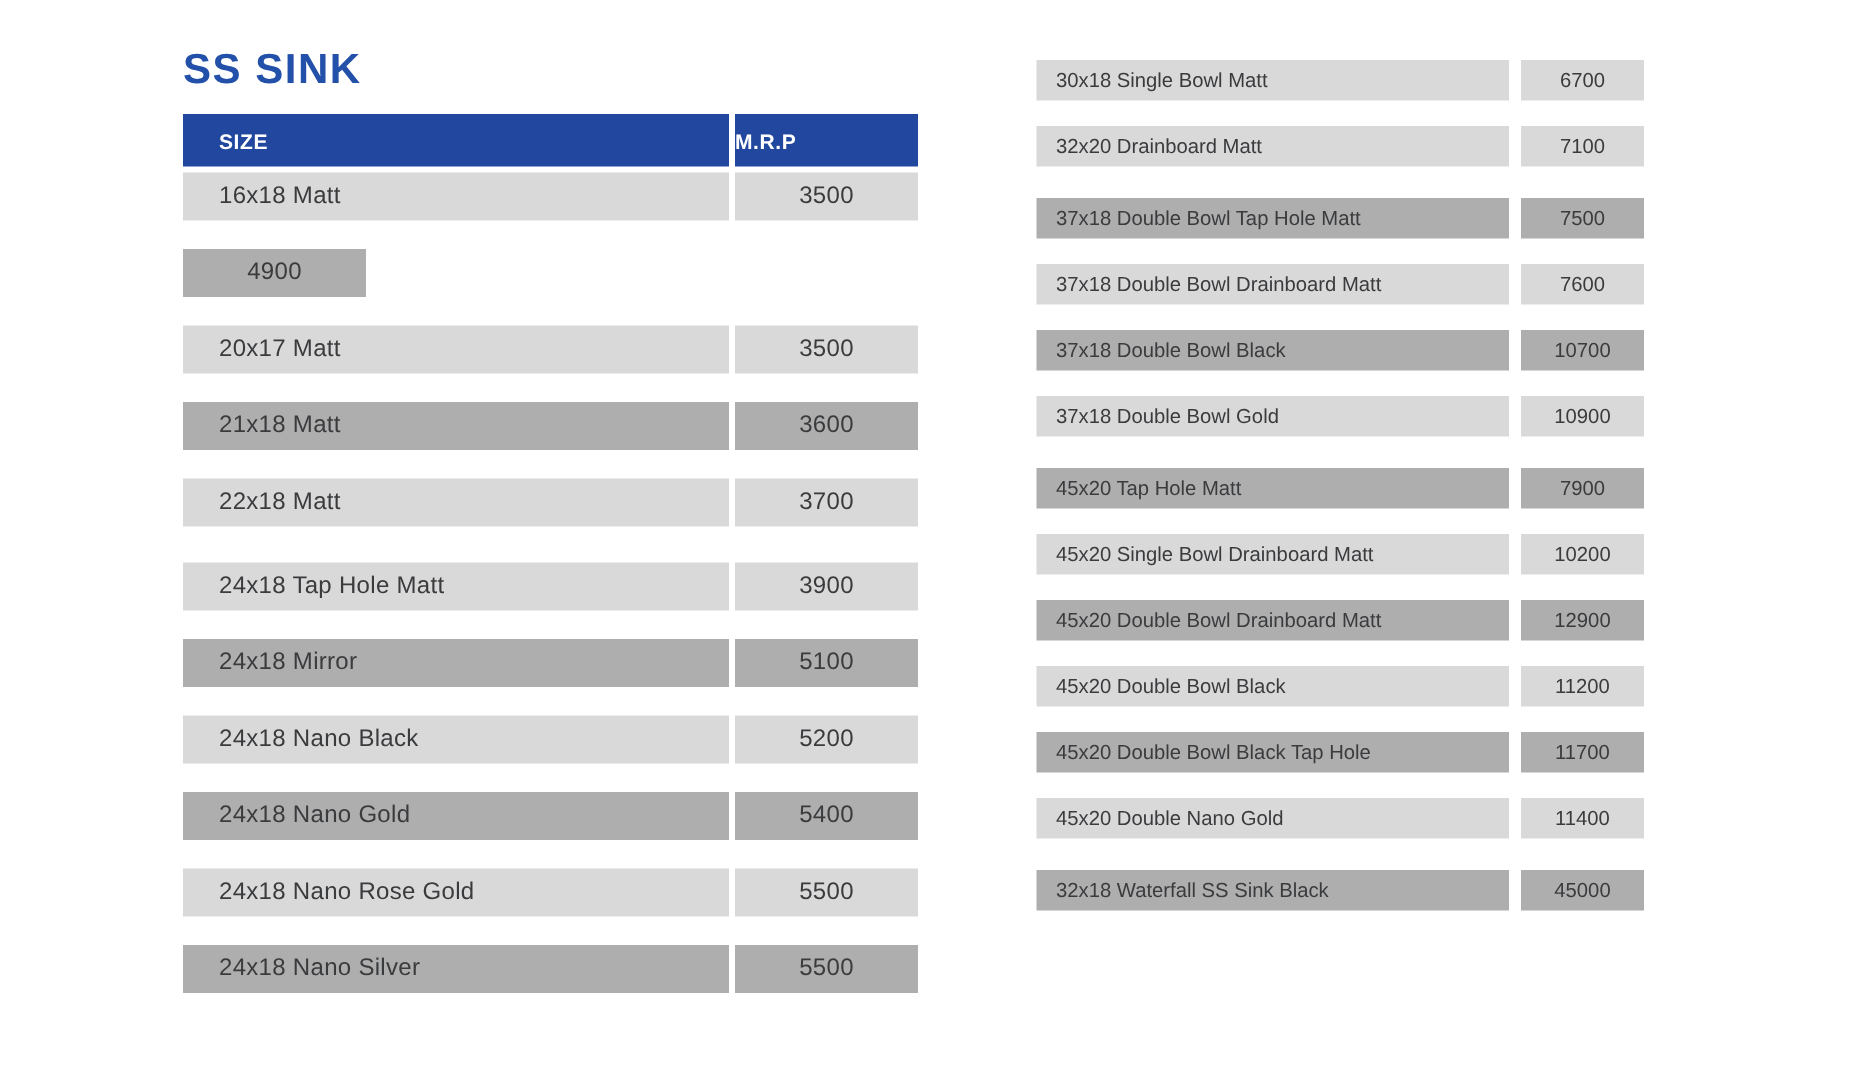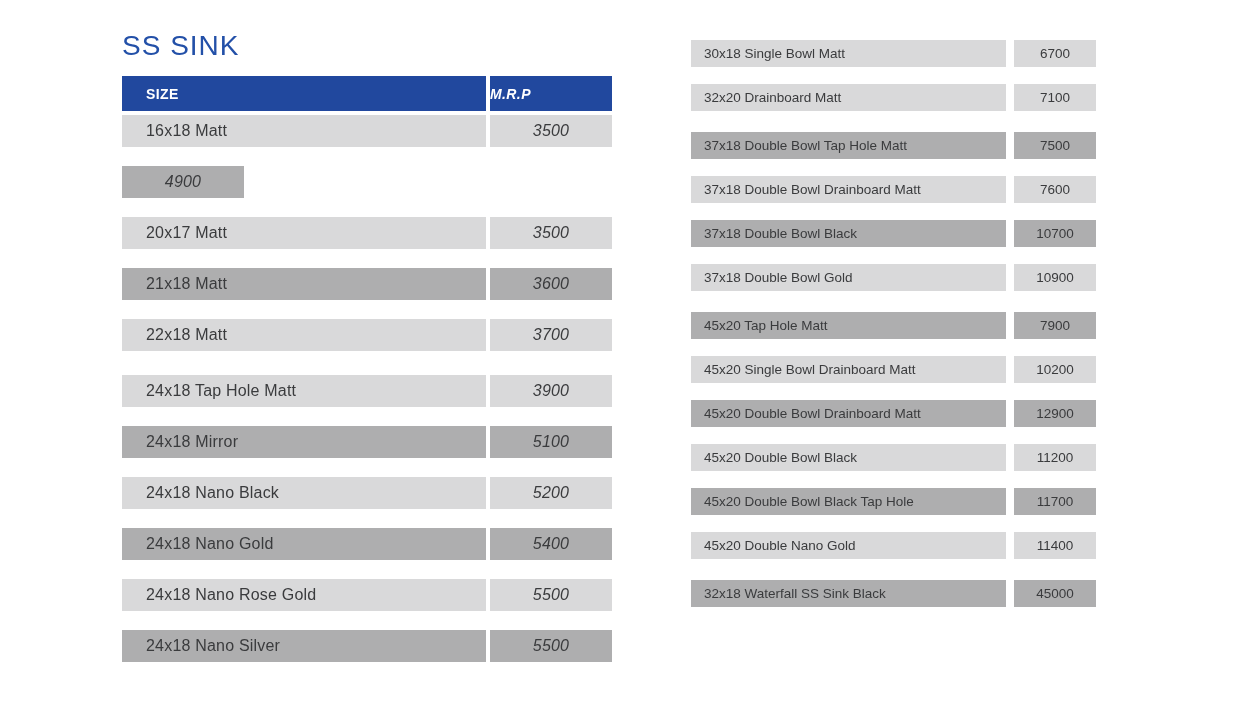--- a/index.html
+++ b/index.html
@@ -17,21 +17,21 @@
     position:relative;
     width:1248px;height:725px;
     background:var(--page-bg);
     font-family:"Liberation Sans",sans-serif;
     overflow:hidden;
   }
   .left-col{position:absolute;left:122px;top:30px;width:490px;}
   .right-col{position:absolute;left:691px;top:40px;width:424px;}
   .page-title{
     font-size:28px;
-    font-weight:400;
+    font-weight:700;
     letter-spacing:1px;
     color:var(--title-blue);
     margin-bottom:14px;
   }
   .header-row{
     display:flex;gap:4px;height:35px;margin-bottom:4px;
   }
   .header-row .cell{
     background:var(--brand-blue);
     color:var(--header-text);
@@ -42,21 +42,21 @@
   }
   .cell{display:flex;align-items:center;color:var(--row-text);}
   .row{display:flex;}
   .row .cell.size{padding-left:24px;}
   .row .cell.price{justify-content:center;}
   .row.light .cell{background:var(--row-light);}
   .row.dark  .cell{background:var(--row-dark);}
 
   
   .left-col .cell.size{width:364px;padding-left:24px;}
-  .left-col .cell.price{width:122px;padding-left:0;font-style:italic;}
+  .left-col .cell.price{width:122px;padding-left:0;}
   .left-col .groups .row{gap:4px;height:32px;margin-bottom:19px;font-size:16px;}
   .left-col .group:not(:last-child){margin-bottom:24px;}
   .left-col .row .cell{letter-spacing:0.2px;}
 
   
   .right-col .cell.size{width:315px;padding-left:13px;}
   .right-col .cell.price{width:82px;padding-left:0;}
   .right-col .groups .row{gap:8px;height:27px;margin-bottom:17px;font-size:13.5px;}
   .right-col .group:not(:last-child){margin-bottom:21px;}
 </style>

